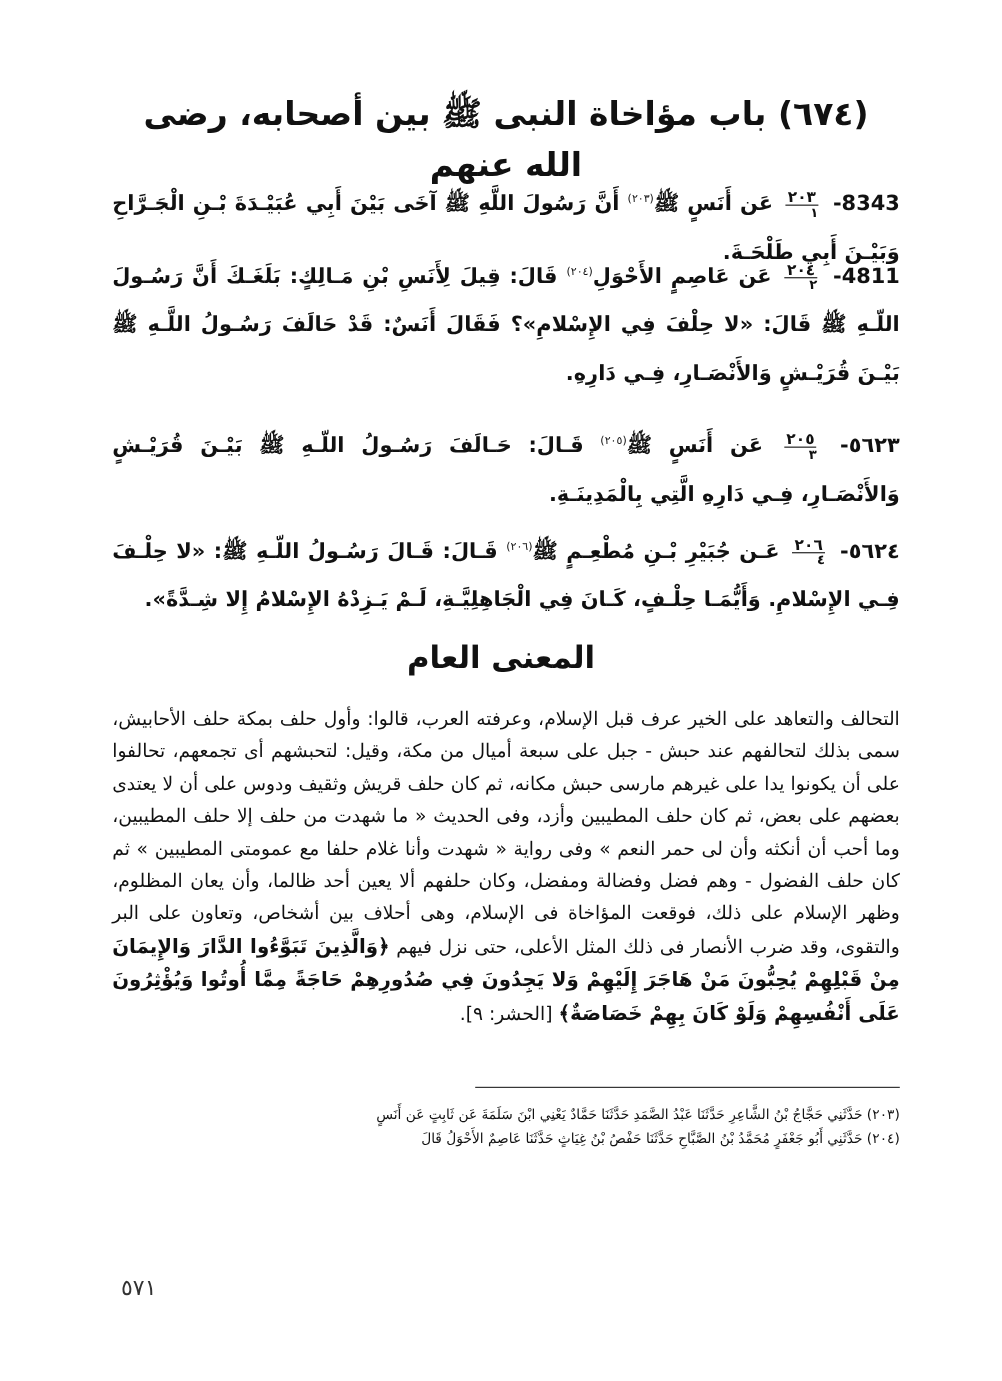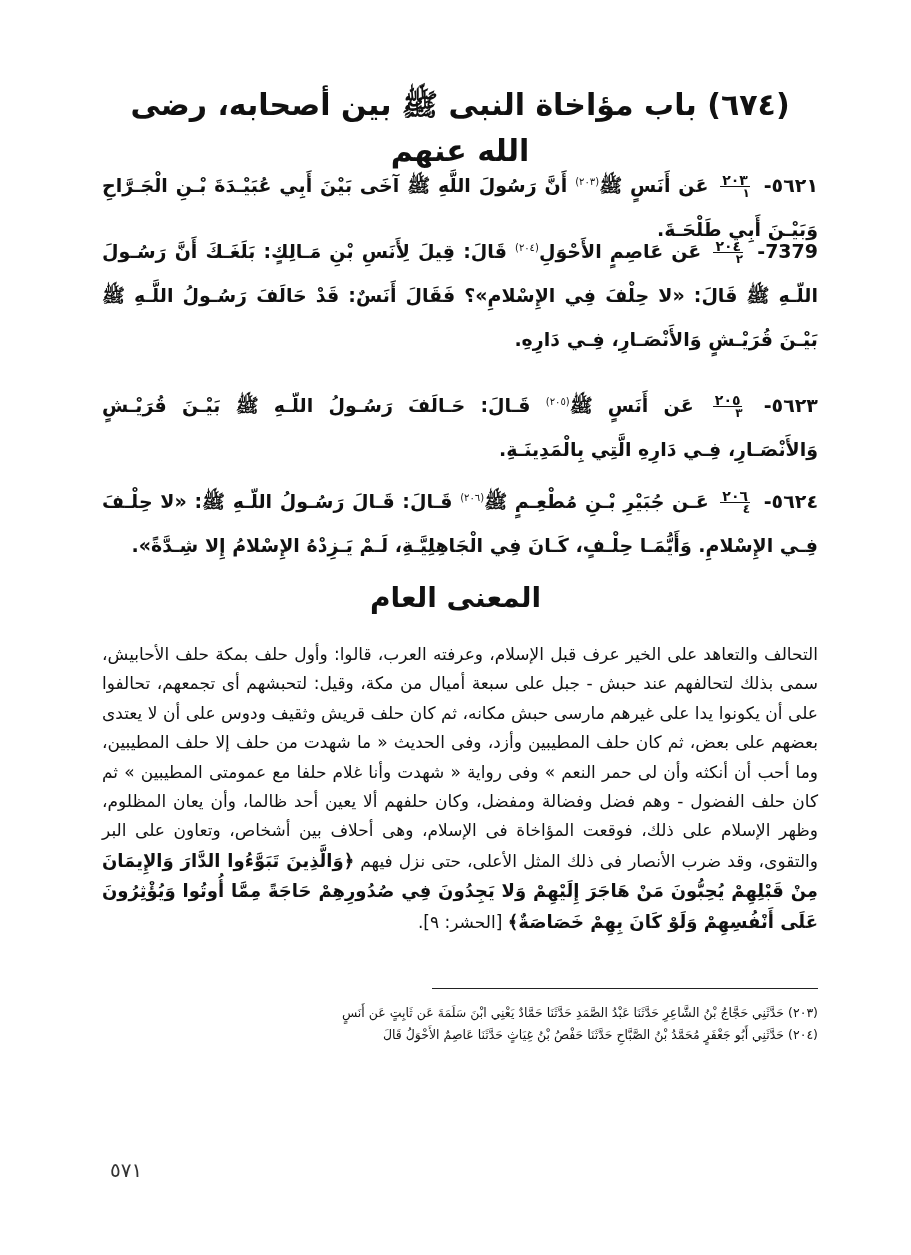--- a/index.html
+++ b/index.html
@@ -30,28 +30,28 @@
   .page-number { position: absolute; top: 1158px; left: 110px; font-size: 20px; color: #333; direction: rtl; }
 </style>
 </head>
 <body>
 
 <div class="page">
 
   <div class="chapter-title">(٦٧٤) باب مؤاخاة النبى ﷺ بين أصحابه، رضى الله عنهم</div>
 
   <div class="hadith" style="top:160px;">
-    <span class="hnum">٥٦٢١-</span>
+    <span class="hnum">8343-</span>
     <span class="frac"><span class="top">٢٠٣</span><span class="bot">١</span></span>
     <span>عَن أَنَسٍ ﷺ</span><sup class="fn">(٢٠٣)</sup>
     <span>أَنَّ رَسُولَ اللَّهِ ﷺ آخَى بَيْنَ أَبِي عُبَيْـدَةَ بْـنِ الْجَـرَّاحِ وَبَيْـنَ أَبِي طَلْحَـةَ.</span>
   </div>
 
   <div class="hadith" style="top:226px;">
-    <span class="hnum">7379-</span>
+    <span class="hnum">4811-</span>
     <span class="frac"><span class="top">٢٠٤</span><span class="bot">٢</span></span>
     <span>عَن عَاصِمٍ الأَحْوَلِ</span><sup class="fn">(٢٠٤)</sup>
     <span>قَالَ: قِيلَ لِأَنَسِ بْنِ مَـالِكٍ: بَلَغَـكَ أَنَّ رَسُـولَ اللّـهِ ﷺ قَالَ: «لا حِلْفَ فِي الإِسْلامِ»؟ فَقَالَ أَنَسٌ: قَدْ حَالَفَ رَسُـولُ اللَّـهِ ﷺ بَيْـنَ قُرَيْـشٍ وَالأَنْصَـارِ، فِـي دَارِهِ.</span>
   </div>
 
   <div class="hadith" style="top:380px;">
     <span class="hnum">٥٦٢٣-</span>
     <span class="frac"><span class="top">٢٠٥</span><span class="bot">٣</span></span>
     <span>عَن أَنَسٍ ﷺ</span><sup class="fn">(٢٠٥)</sup>
     <span>قَـالَ: حَـالَفَ رَسُـولُ اللّـهِ ﷺ بَيْـنَ قُرَيْـشٍ وَالأَنْصَـارِ، فِـي دَارِهِ الَّتِي بِالْمَدِينَـةِ.</span>

